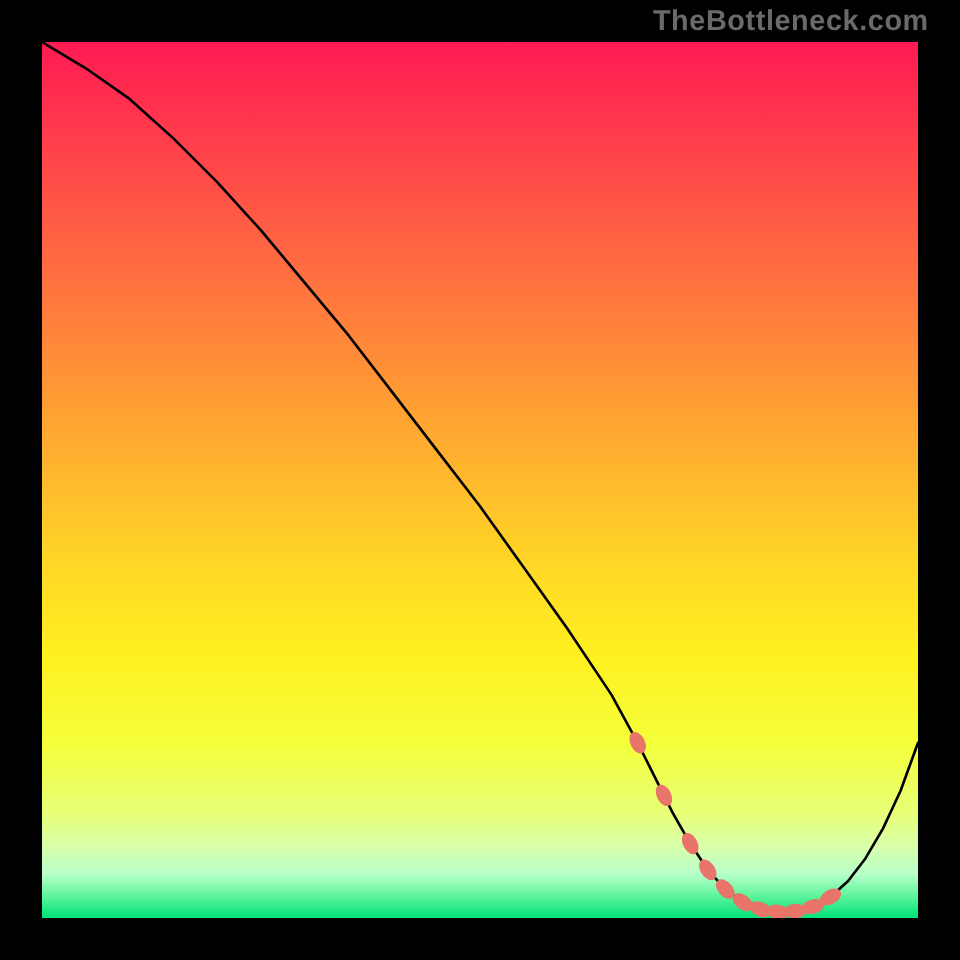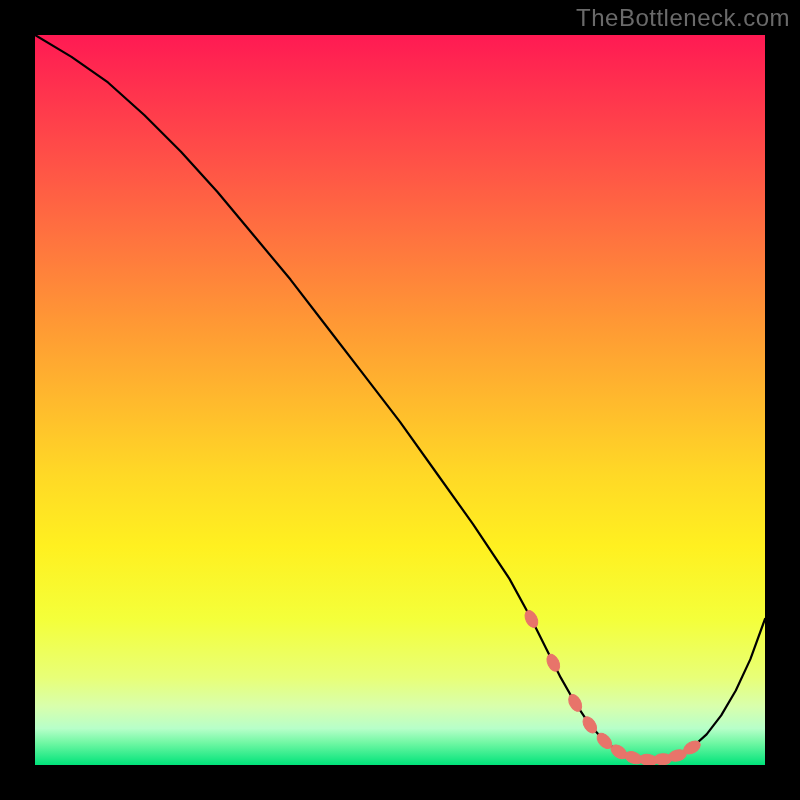--- a/index.html
+++ b/index.html
@@ -13,24 +13,24 @@
   }
   .frame {
     position: relative;
     width: 800px;
     height: 800px;
     background: #000;
   }
   .watermark {
     position: absolute;
     top: 4px;
-    right: 10px;
+    right: 26px;
     color: #6a6a6a;
     font-size: 24px;
-    font-weight: 400;
+    font-weight: 700;
     letter-spacing: 0.5px;
     user-select: none;
   }
   .plot {
     position: absolute;
     left: 35px;
     top: 35px;
     width: 730px;
     height: 730px;
     background: linear-gradient(

